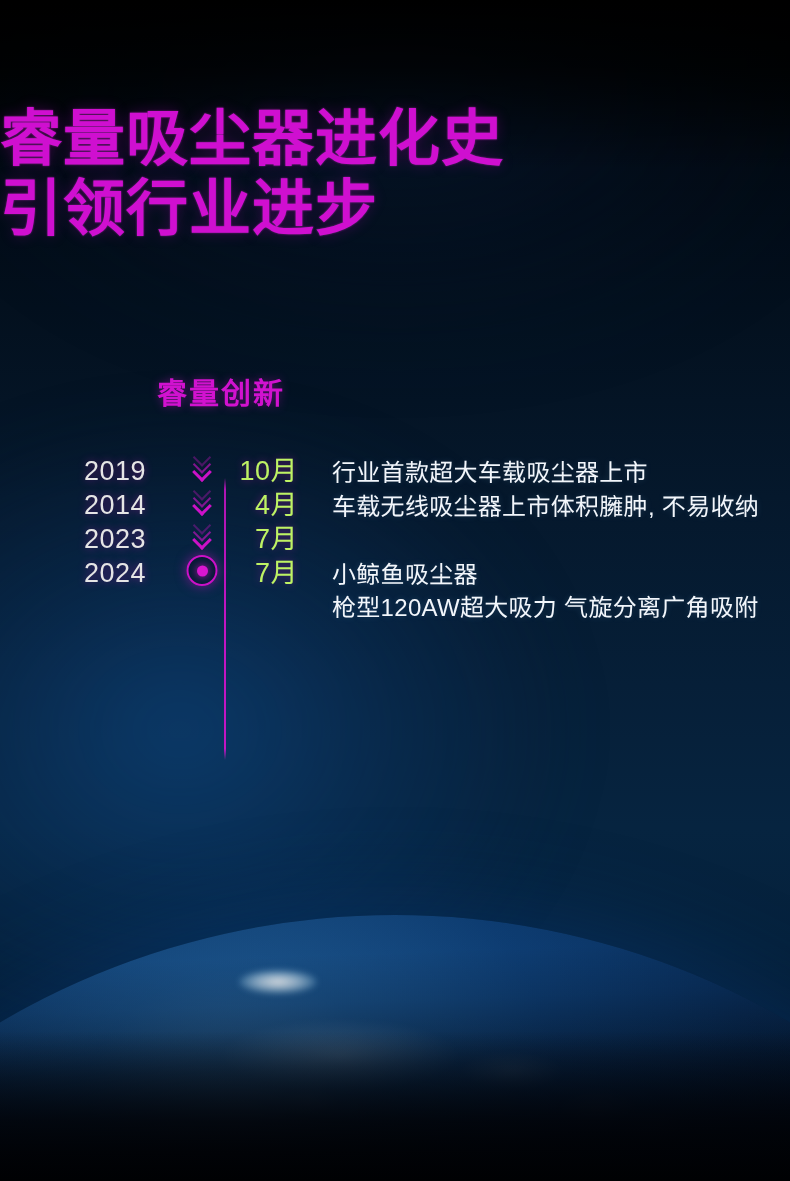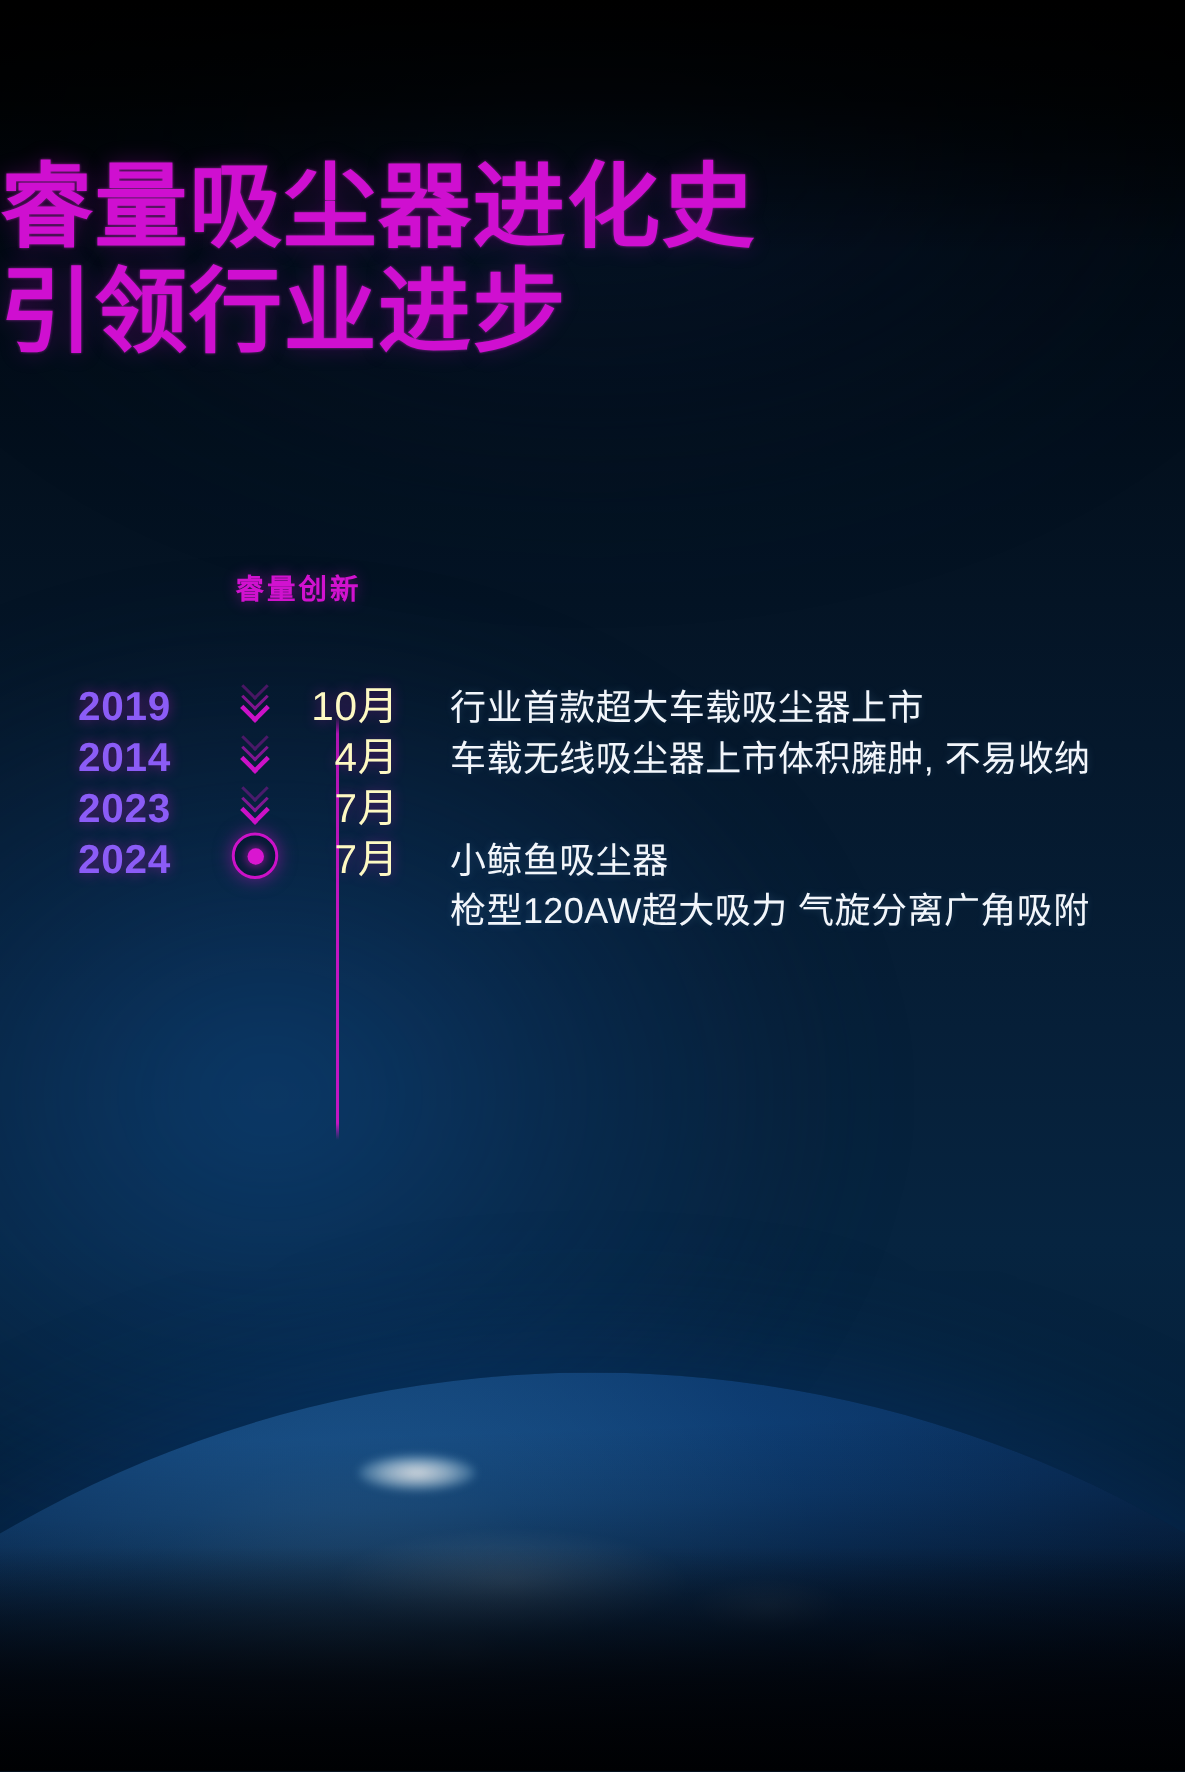--- a/index.html
+++ b/index.html
@@ -237,21 +237,21 @@
   .timeline {
     position: absolute;
     left: 0;
     top: 378px;
     width: 790px;
     z-index: 8;
   }
   .timeline-heading {
     margin-left: 157px;
     color: #d112cf;
-    font-size: 19px;
+    font-size: 30px;
     line-height: 32px;
     font-weight: 700;
     letter-spacing: 2px;
     text-shadow: 0 0 10px rgba(190, 20, 190, 0.45);
   }
 
   .rows {
     position: relative;
     margin-top: 46px;
   }
@@ -275,26 +275,26 @@
   .row {
     position: relative;
     display: flex;
     align-items: flex-start;
     z-index: 2;
   }
   .row + .row { margin-top: 0; }
 
   .year {
     width: 96px;
-    margin-left: 52px;
+    margin-left: 84px;
     flex: 0 0 auto;
-    color: #8b5cf6;
+    color: #e5e5e5;
     font-size: 27px;
     line-height: 30px;
-    font-weight: 700;
+    font-weight: 400;
     letter-spacing: 0.5px;
     text-shadow: 0 0 9px rgba(215, 25, 200, 0.45);
   }
 
   
   .marker {
     width: 44px;
     flex: 0 0 auto;
     position: relative;
     height: 34px;
@@ -343,21 +343,21 @@
     border-radius: 50%;
     background: #d916d0;
     box-shadow: 0 0 8px rgba(217, 22, 208, 0.9);
   }
 
   .month {
     width: 74px;
     flex: 0 0 auto;
     text-align: right;
     padding-right: 4px;
-    color: #fef9c3;
+    color: #bef264;
     font-size: 27px;
     line-height: 30px;
     letter-spacing: 0.5px;
     text-shadow: 0 0 9px rgba(215, 25, 200, 0.45);
   }
 
   .desc {
     flex: 1 1 auto;
     margin-left: 30px;
     padding-right: 14px;

